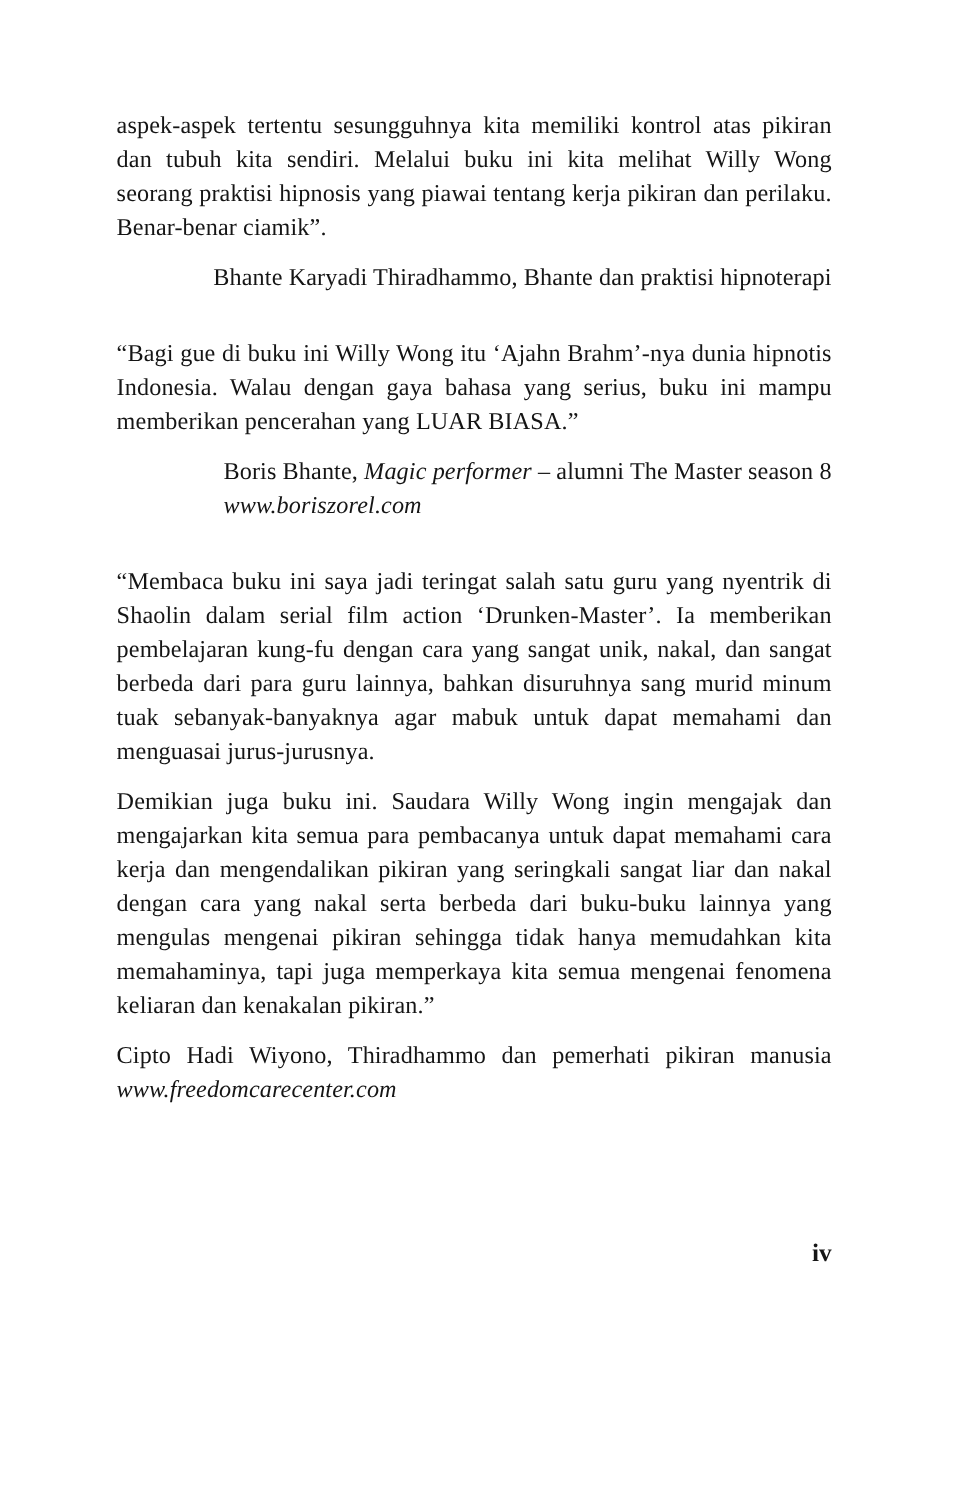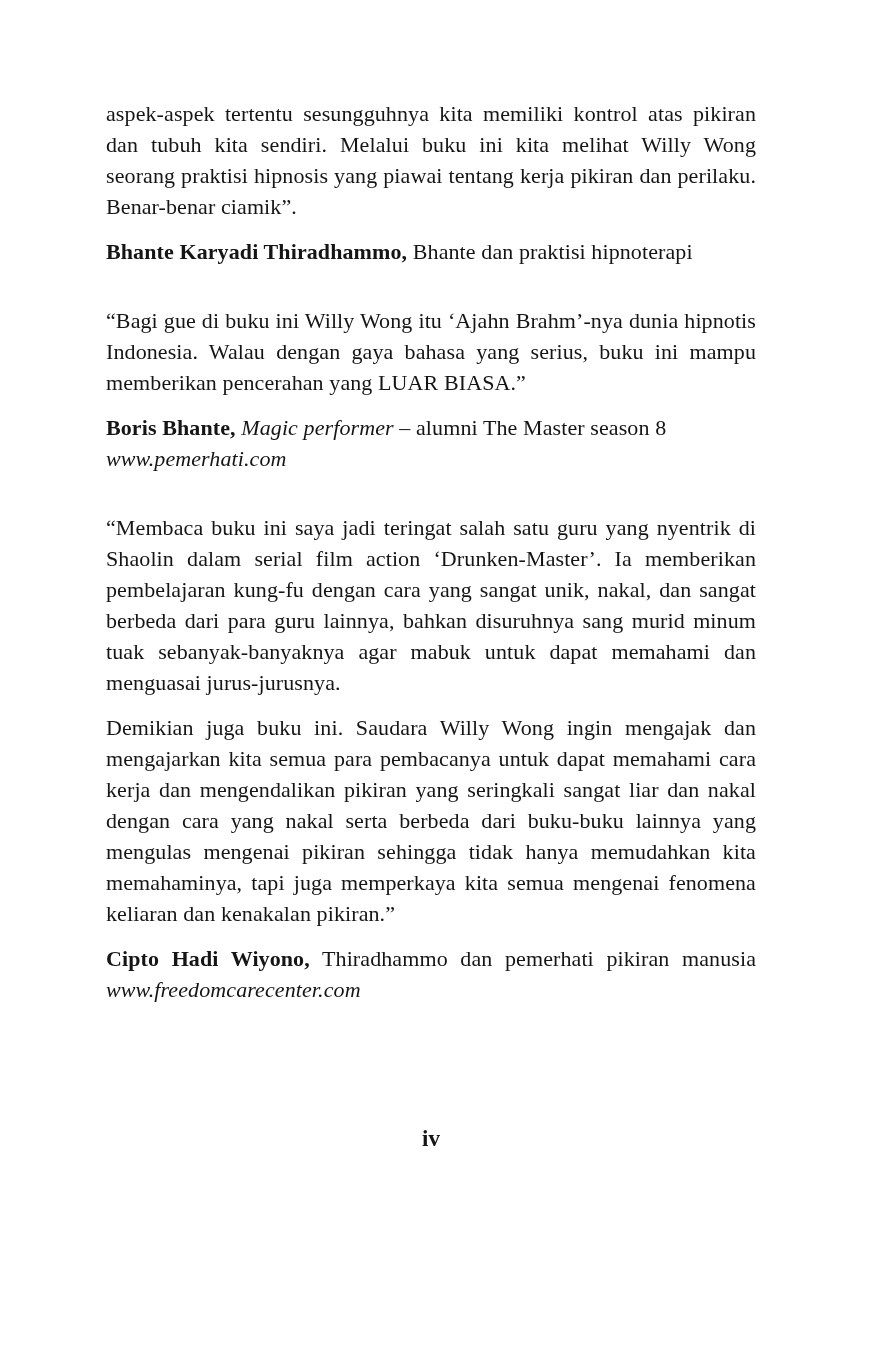--- a/index.html
+++ b/index.html
@@ -15,40 +15,41 @@
     color: #151515;
     overflow: hidden;
   }
   .page {
     box-sizing: border-box;
     width: 886px;
     height: 1358px;
     padding: 98px 130px 0 106px;
     display: flex;
     flex-direction: column;
+    align-items: flex-end;
   }
   .para {
     margin: 0 0 14px 0;
     font-size: 22px;
     line-height: 31px;
     text-align: justify;
     letter-spacing: 0.1px;
   }
   .para.justify-last {
     text-align-last: justify;
   }
   .attribution {
     margin: 0 0 38px 0;
     font-size: 22px;
     line-height: 31px;
     text-align: justify;
     letter-spacing: 0.1px;
   }
   .attribution strong {
-    font-weight: bold;
+    font-weight: normal;
   }
   .attribution em {
     font-style: italic;
   }
   .attribution .url-line {
     display: block;
     font-style: italic;
   }
   .page-footer {
     margin-top: 80px;
@@ -72,21 +73,21 @@
     <strong>Bhante Karyadi Thiradhammo,</strong>
     <span>Bhante dan praktisi hipnoterapi</span>
   </p>
 
   <p class="para">“Bagi gue di buku ini Willy Wong itu ‘Ajahn Brahm’-nya dunia hipnotis Indonesia. Walau dengan gaya bahasa yang serius, buku ini mampu memberikan pencerahan yang LUAR BIASA.”</p>
 
   <p class="attribution">
     <strong>Boris Bhante,</strong>
     <em>Magic performer</em>
     <span>– alumni The Master season 8</span>
-    <em class="url-line">www.pemerhati.com</em>
+    <em class="url-line">www.boriszorel.com</em>
   </p>
 
   <p class="para">“Membaca buku ini saya jadi teringat salah satu guru yang nyentrik di Shaolin dalam serial film action ‘Drunken-Master’. Ia memberikan pembelajaran kung-fu dengan cara yang sangat unik, nakal, dan sangat berbeda dari para guru lainnya, bahkan disuruhnya sang murid minum tuak sebanyak-banyaknya agar mabuk untuk dapat memahami dan menguasai jurus-jurusnya.</p>
 
   <p class="para">Demikian juga buku ini. Saudara Willy Wong ingin mengajak dan mengajarkan kita semua para pembacanya untuk dapat memahami cara kerja dan mengendalikan pikiran yang seringkali sangat liar dan nakal dengan cara yang nakal serta berbeda dari buku-buku lainnya yang mengulas mengenai pikiran sehingga tidak hanya memudahkan kita memahaminya, tapi juga memperkaya kita semua mengenai fenomena keliaran dan kenakalan pikiran.”</p>
 
   <p class="attribution">
     <strong>Cipto Hadi Wiyono,</strong>
     <span>Thiradhammo dan pemerhati pikiran manusia</span>
     <em>www.freedomcarecenter.com</em>

